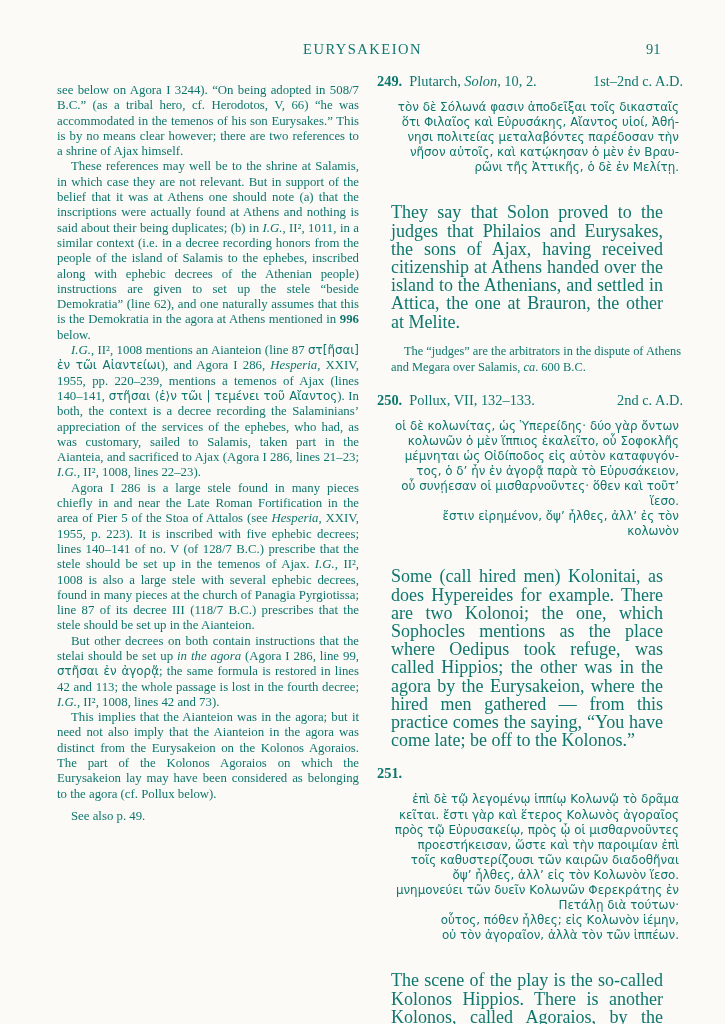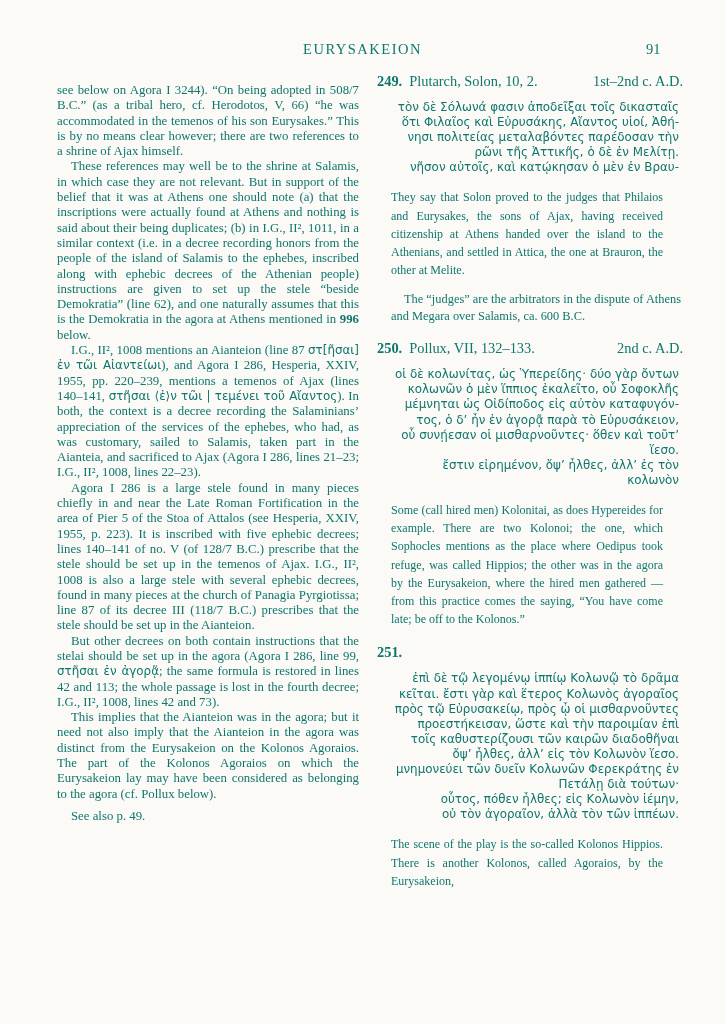--- a/index.html
+++ b/index.html
@@ -26,40 +26,40 @@
     font-size:12.8px; line-height:15.3px;
     text-align:justify;
   }
   .col-right {
     position:absolute; left:377px; top:73px; width:306px;
   }
   p { margin:0; }
   .para { text-indent:14px; }
   .para.noindent { text-indent:0; }
   .para.see-also { margin-top:7px; }
-  .it { }
+  .it { font-style:italic; }
   .bd { font-weight:bold; }
   .gk { font-family:"DejaVu Sans", sans-serif; font-size:0.93em; }
   .entry + .entry { margin-top:16px; }
   .entry-head {
     display:flex; align-items:baseline;
     font-size:14.4px; line-height:17px;
   }
   .entry-num { font-weight:bold; margin-right:7px; white-space:nowrap; }
   .entry-src { flex:1 1 auto; }
   .entry-date { white-space:nowrap; margin-left:8px; }
   .greek {
     margin:10px 4px 0 15px;
     font-family:"DejaVu Sans", sans-serif;
     font-size:11.9px; line-height:15.1px;
   }
   .g-line { white-space:pre-wrap;text-align:right; }
   .translation {
-    margin:13px 20px 0 14px;
-    font-size:12px; line-height:18.2px;
+    margin:28px 20px 0 14px;
+    font-size:18px; line-height:18.2px;
     text-align:justify;
   }
   .note {
     margin:12px 2px 0 14px;
     font-size:12.4px; line-height:16.4px;
     text-align:justify; text-indent:13px;
   }
 </style>
 </head>
 <body>
@@ -86,22 +86,22 @@
     <section class="entry">
       <div class="entry-head">
         <span class="entry-num">249.</span>
         <span class="entry-src"><span>Plutarch, </span><span class="it">Solon</span><span>, 10, 2.</span></span>
         <span class="entry-date">1st–2nd c. A.D.</span>
       </div>
       <div class="greek">
           <div class="g-line">τὸν δὲ Σόλωνά φασιν ἀποδεῖξαι τοῖς δικασταῖς</div>
           <div class="g-line">ὅτι Φιλαῖος καὶ Εὐρυσάκης, Αἴαντος υἱοί, Ἀθή-</div>
           <div class="g-line">νησι πολιτείας μεταλαβόντες παρέδοσαν τὴν</div>
+          <div class="g-line">νῆσον αὐτοῖς, καὶ κατῴκησαν ὁ μὲν ἐν Βραυ-</div>
           <div class="g-line">ρῶνι τῆς Ἀττικῆς, ὁ δὲ ἐν Μελίτῃ.</div>
-          <div class="g-line">νῆσον αὐτοῖς, καὶ κατῴκησαν ὁ μὲν ἐν Βραυ-</div>
         </div>
       <p class="translation"><span>They say that Solon proved to the judges that Philaios and Eurysakes, the sons of Ajax, having received citizenship at Athens handed over the island to the Athenians, and settled in Attica, the one at Brauron, the other at Melite.</span></p>
       <p class="note"><span>The “judges” are the arbitrators in the dispute of Athens and Megara over Salamis, </span><span class="it">ca</span><span>. 600 B.C.</span></p>
     </section>
 
     <section class="entry">
       <div class="entry-head">
         <span class="entry-num">250.</span>
         <span class="entry-src"><span>Pollux, VII, 132–133.</span></span>
         <span class="entry-date">2nd c. A.D.</span>

